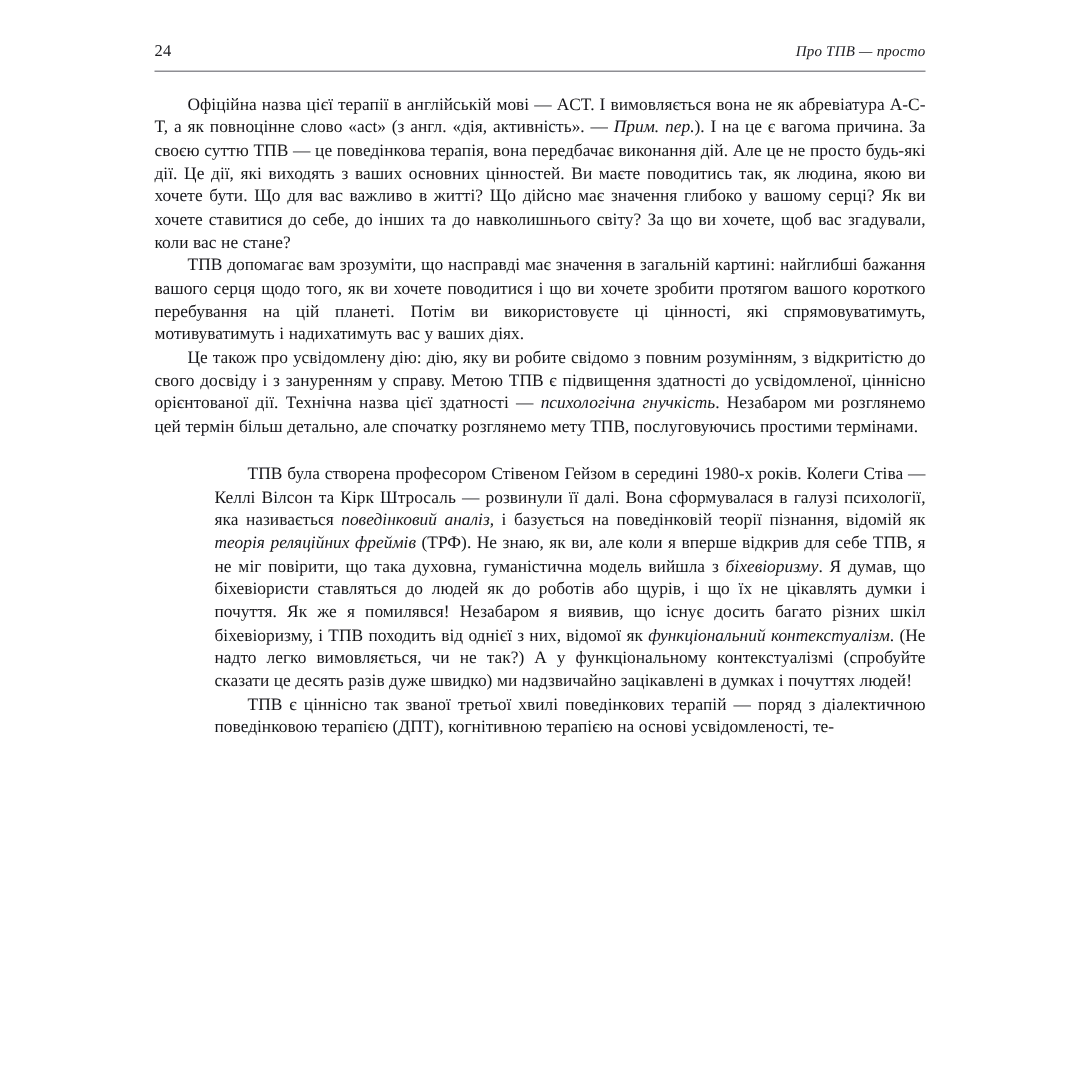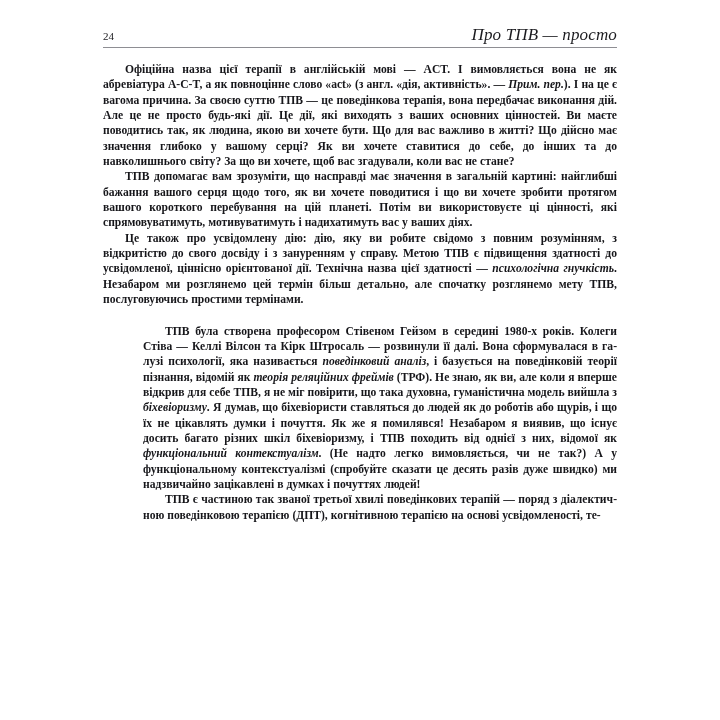--- a/index.html
+++ b/index.html
@@ -44,21 +44,21 @@
   .folio {
     font-family: "Liberation Serif", "DejaVu Serif", serif;
     font-size: 11px;
     line-height: 13px;
     color: #1b1b1f;
     letter-spacing: 0.1px;
   }
   .runhead-title {
     font-family: "Liberation Serif", "DejaVu Serif", serif;
     font-style: italic;
-    font-size: 17px;
+    font-size: 10px;
     line-height: 13px;
     color: #1b1b1f;
     letter-spacing: 0.15px;
     white-space: nowrap;
   }
   .header-rule {
     width: 100%;
     height: 1px;
     background: #8e8e93;
     margin-top: 2px;
@@ -89,21 +89,20 @@
   p.para {
     margin: 0;
     font-size: 11.6px;
     line-height: 15.35px;
     text-align: justify;
     text-indent: 22px;
     letter-spacing: 0.01px;
     word-spacing: 0.1px;
     color: #16161a;
     hyphens: manual;
-    font-weight: bold;
   }
   p.para + p.para {
     margin-top: 0;
   }
   .it {
     font-style: italic;
   }
 </style>
 </head>
 <body>
@@ -118,17 +117,17 @@
     <div class="header-rule"></div>
 
     <div class="body-block">
       <p class="para"><span>Офіційна назва цієї терапії в англійській мові — ACT. І вимовляється вона не як абревіатура A-C-T, а як повноцінне слово «act» (з англ. «дія, активність». — </span><span class="it">Прим. пер.</span><span>). І на це є вагома причина. За своєю суттю ТПВ — це поведінкова терапія, вона передба­чає виконання дій. Але це не просто будь-які дії. Це дії, які виходять з ваших основних цінностей. Ви маєте поводитись так, як людина, якою ви хочете бути. Що для вас важ­ливо в житті? Що дійсно має значення глибоко у вашому серці? Як ви хочете ставитися до себе, до інших та до навколишнього світу? За що ви хочете, щоб вас згадували, коли вас не стане?</span></p>
       <p class="para"><span>ТПВ допомагає вам зрозуміти, що насправді має значення в загальній картині: найглибші бажання вашого серця щодо того, як ви хочете поводитися і що ви хоче­те зробити протягом вашого короткого перебування на цій планеті. Потім ви вико­ристовуєте ці цінності, які спрямовуватимуть, мотивуватимуть і надихатимуть вас у ваших діях.</span></p>
       <p class="para"><span>Це також про усвідомлену дію: дію, яку ви робите свідомо з повним розумінням, з відкритістю до свого досвіду і з зануренням у справу. Метою ТПВ є підвищення здат­ності до усвідомленої, ціннісно орієнтованої дії. Технічна назва цієї здатності — </span><span class="it">психо­логічна гнучкість</span><span>. Незабаром ми розглянемо цей термін більш детально, але спочатку розглянемо мету ТПВ, послуговуючись простими термінами.</span></p>
     </div>
 
     <div class="body-block tight">
       <p class="para"><span>ТПВ була створена професором Стівеном Гейзом в середині 1980-х років. Колеги Стіва — Келлі Вілсон та Кірк Штросаль — розвинули її далі. Вона сформувалася в га­лузі психології, яка називається </span><span class="it">поведінковий аналіз</span><span>, і базується на поведінковій тео­рії пізнання, відомій як </span><span class="it">теорія реляційних фреймів</span><span> (ТРФ). Не знаю, як ви, але коли я вперше відкрив для себе ТПВ, я не міг повірити, що така духовна, гуманістична модель вийшла з </span><span class="it">біхевіоризму</span><span>. Я думав, що біхевіористи ставляться до людей як до роботів або щурів, і що їх не цікавлять думки і почуття. Як же я помилявся! Незабаром я виявив, що існує досить багато різних шкіл біхевіоризму, і ТПВ походить від однієї з них, відо­мої як </span><span class="it">функціональний контекстуалізм</span><span>. (Не надто легко вимовляється, чи не так?) А у функціональному контекстуалізмі (спробуйте сказати це десять разів дуже швидко) ми надзвичайно зацікавлені в думках і почуттях людей!</span></p>
-      <p class="para"><span>ТПВ є частиною так званої третьої хвилі поведінкових терапій — поряд з діалектич­ною поведінковою терапією (ДПТ), когнітивною терапією на основі усвідомленості, те-</span></p>
+      <p class="para"><span>ТПВ є ціннісно так званої третьої хвилі поведінкових терапій — поряд з діалектич­ною поведінковою терапією (ДПТ), когнітивною терапією на основі усвідомленості, те-</span></p>
     </div>
 
   </div>
 </div>
 
 </body></html>

